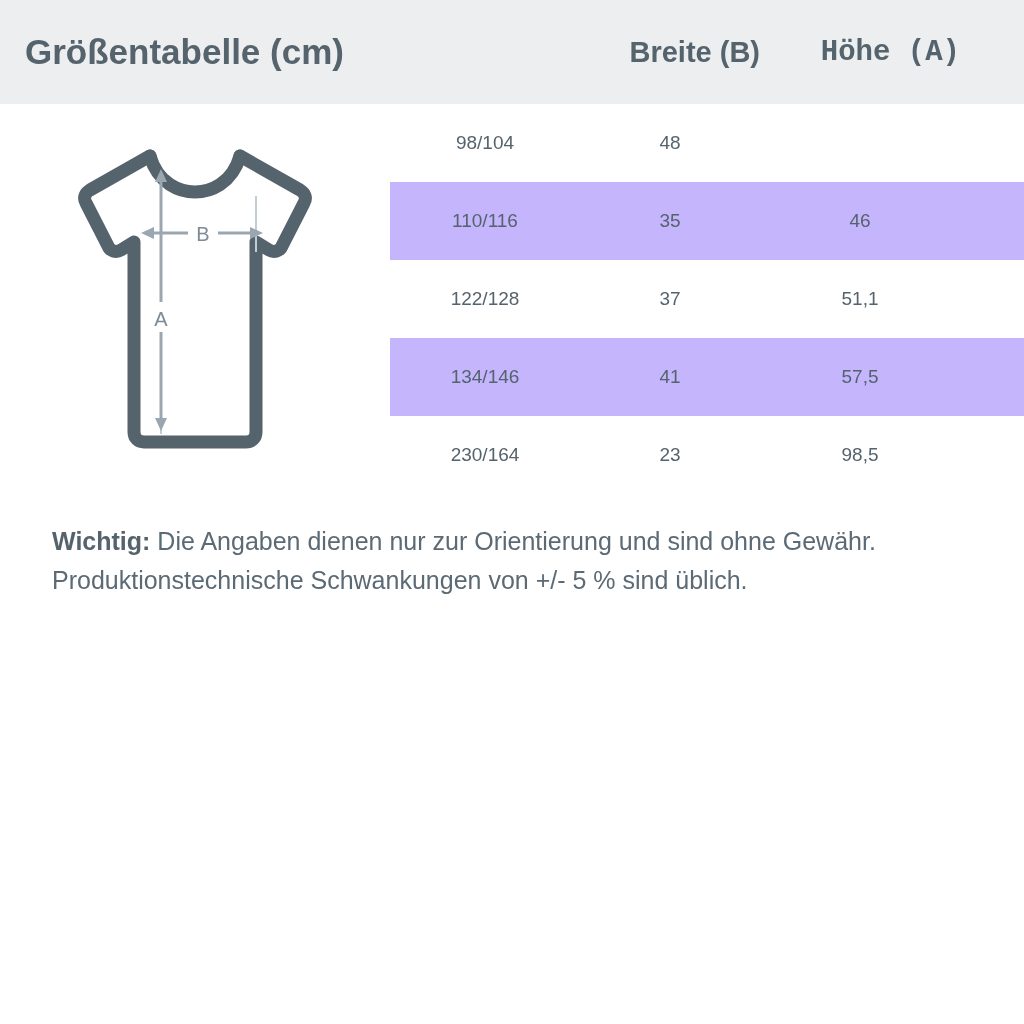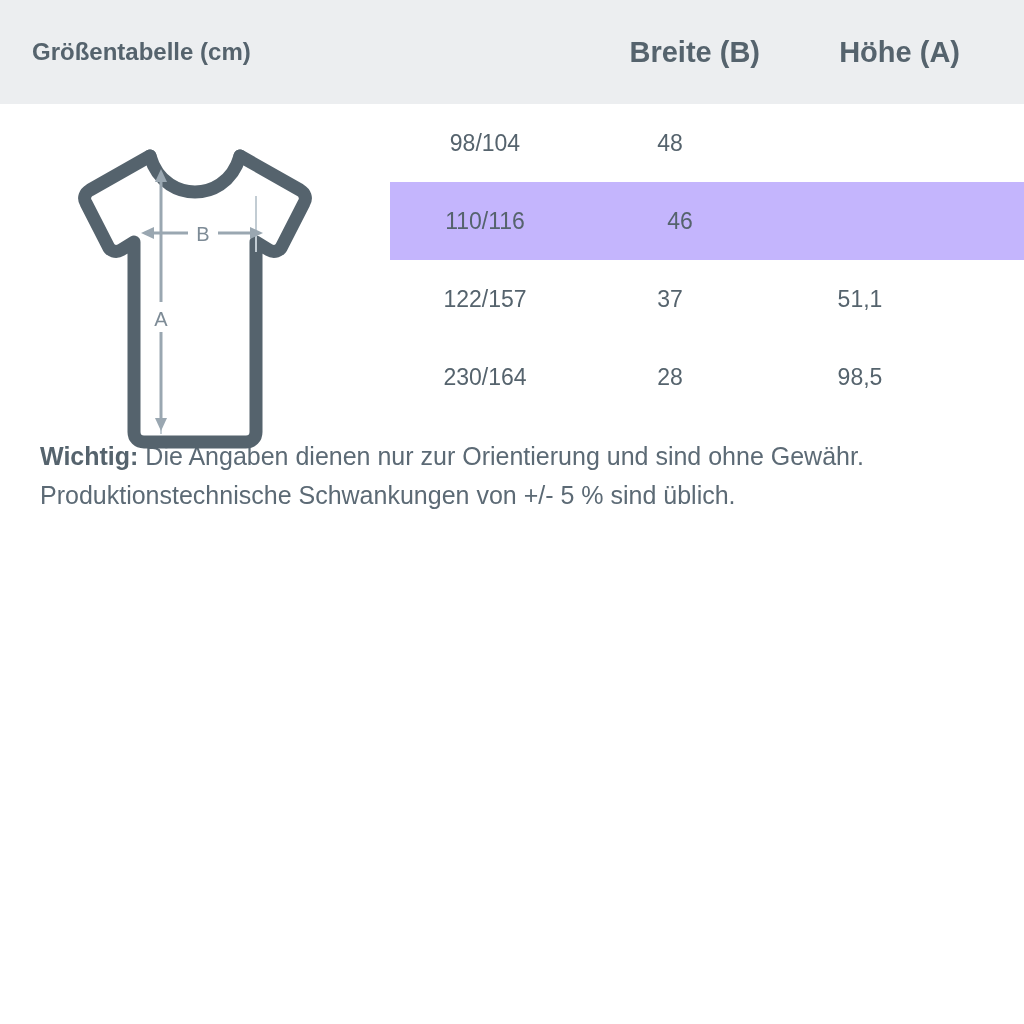--- a/index.html
+++ b/index.html
@@ -26,35 +26,35 @@
   .chart-header {
     display: flex;
     align-items: center;
     background: #eceef0;
     height: 72px;
     padding: 16px 0;
     box-sizing: content-box;
   }
   .chart-header .title {
     flex: 0 0 390px;
-    padding-left: 32px;
-    font-size: 24px;
+    padding-left: 25px;
+    font-size: 35px;
     font-weight: bold;
     color: #55636d;
     box-sizing: border-box;
   }
   .chart-header .col {
     font-size: 29px;
     font-weight: bold;
     text-align: right;
     color: #55636d;
   }
   .col-size   { flex: 0 0 190px; }
   .col-width  { flex: 0 0 180px; }
-  .col-height { flex: 0 0 200px; }
+  .col-height { flex: 0 0 200px; font-family: Liberation Mono, monospace; }
 
   
   .chart-body {
     position: relative;
   }
   .figure-cell {
     position: absolute;
     left: 0;
     top: 0;
     width: 390px;
@@ -70,32 +70,32 @@
   .row {
     display: flex;
     align-items: center;
     height: 78px;
     background: #ffffff;
   }
   .row.alt {
     background: #c4b5fd;
   }
   .row .cell {
-    font-size: 23px;
+    font-size: 19px;
     text-align: center;
     color: #55636d;
   }
   .cell-size   { flex: 0 0 190px; }
   .cell-width  { flex: 0 0 180px; }
   .cell-height { flex: 0 0 200px; }
 
   
   .note {
-    margin-top: 21px;
-    padding-left: 40px;
+    margin-top: 28px;
+    padding-left: 52px;
     width: 960px;
     font-size: 25px;
     line-height: 1.55;
     color: #5c6a75;
   }
   .note b {
     font-weight: bold;
     color: #55636d;
   }
   .note .line {
@@ -161,30 +161,36 @@
       </svg>
     </div>
 
     <div class="rows">
       <div class="row">
         <div class="cell cell-size">98/104</div>
         <div class="cell cell-width">48</div>
       </div>
       <div class="row alt">
         <div class="cell cell-size">110/116</div>
+        <div class="cell cell-width">35</div>
         <div class="cell cell-height">46</div>
       </div>
       <div class="row">
-        <div class="cell cell-size">122/157</div>
+        <div class="cell cell-size">122/128</div>
         <div class="cell cell-width">37</div>
         <div class="cell cell-height">51,1</div>
       </div>
+      <div class="row alt">
+        <div class="cell cell-size">134/146</div>
+        <div class="cell cell-width">41</div>
+        <div class="cell cell-height">57,5</div>
+      </div>
       <div class="row">
         <div class="cell cell-size">230/164</div>
-        <div class="cell cell-width">28</div>
+        <div class="cell cell-width">23</div>
         <div class="cell cell-height">98,5</div>
       </div>
     </div>
 
   </div>
 
   <div class="note">
     <span class="line"><b>Wichtig:</b><span> Die Angaben dienen nur zur Orientierung und sind ohne Gewähr.</span></span>
     <span class="line">Produktionstechnische Schwankungen von +/- 5 % sind üblich.</span>
   </div>

